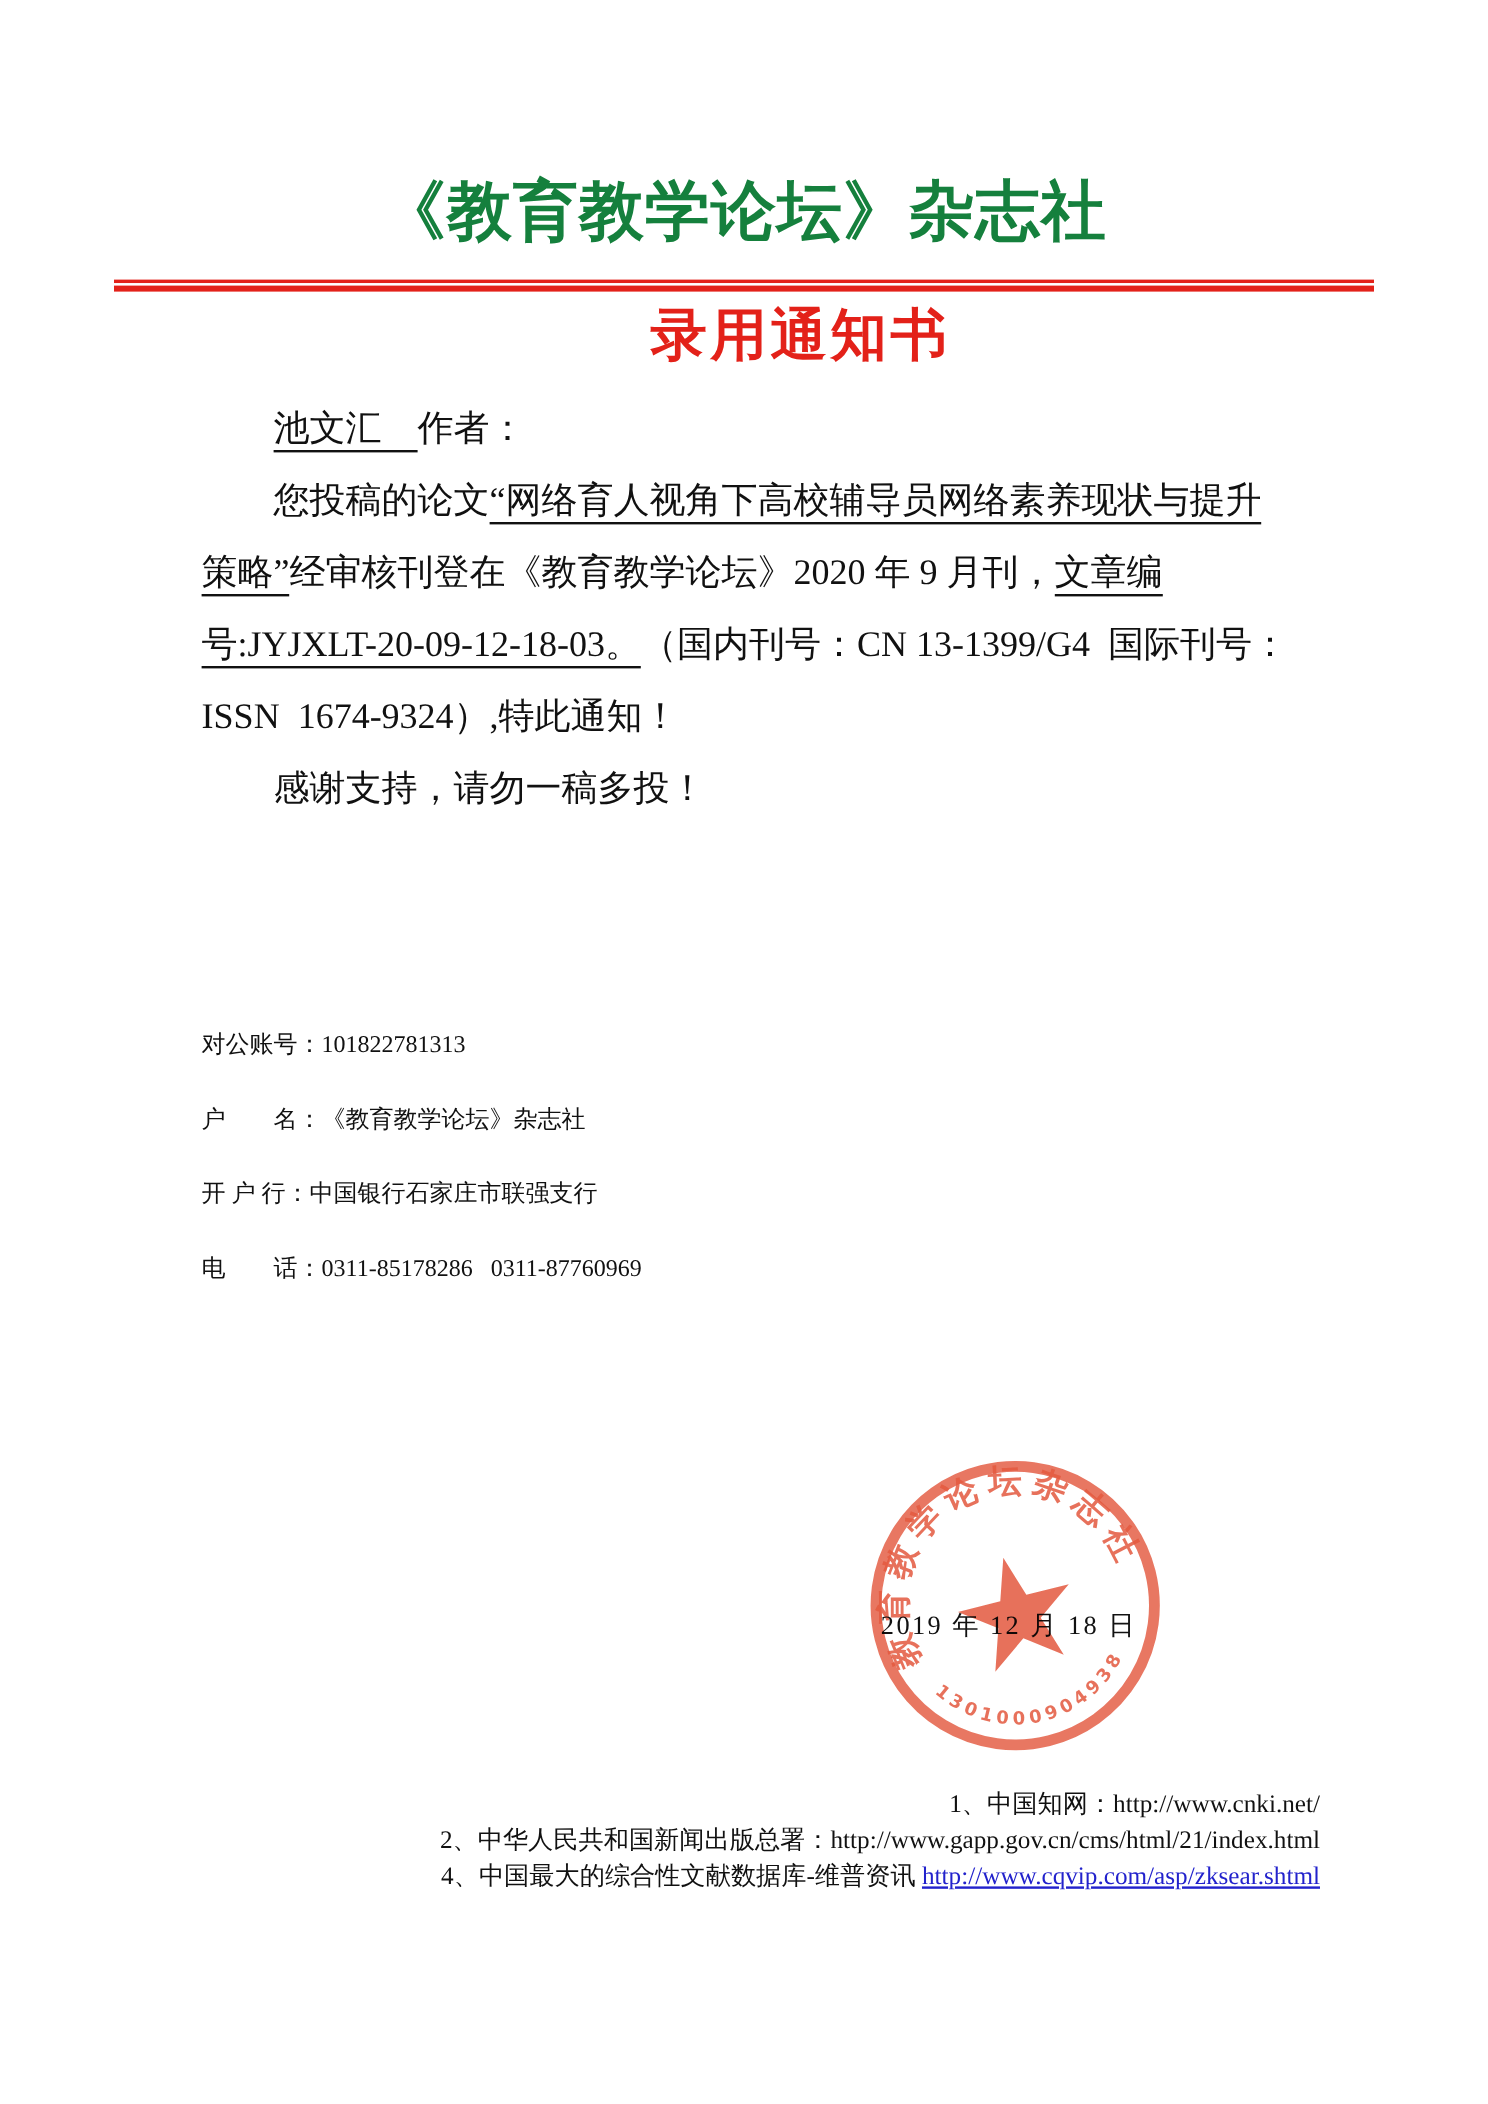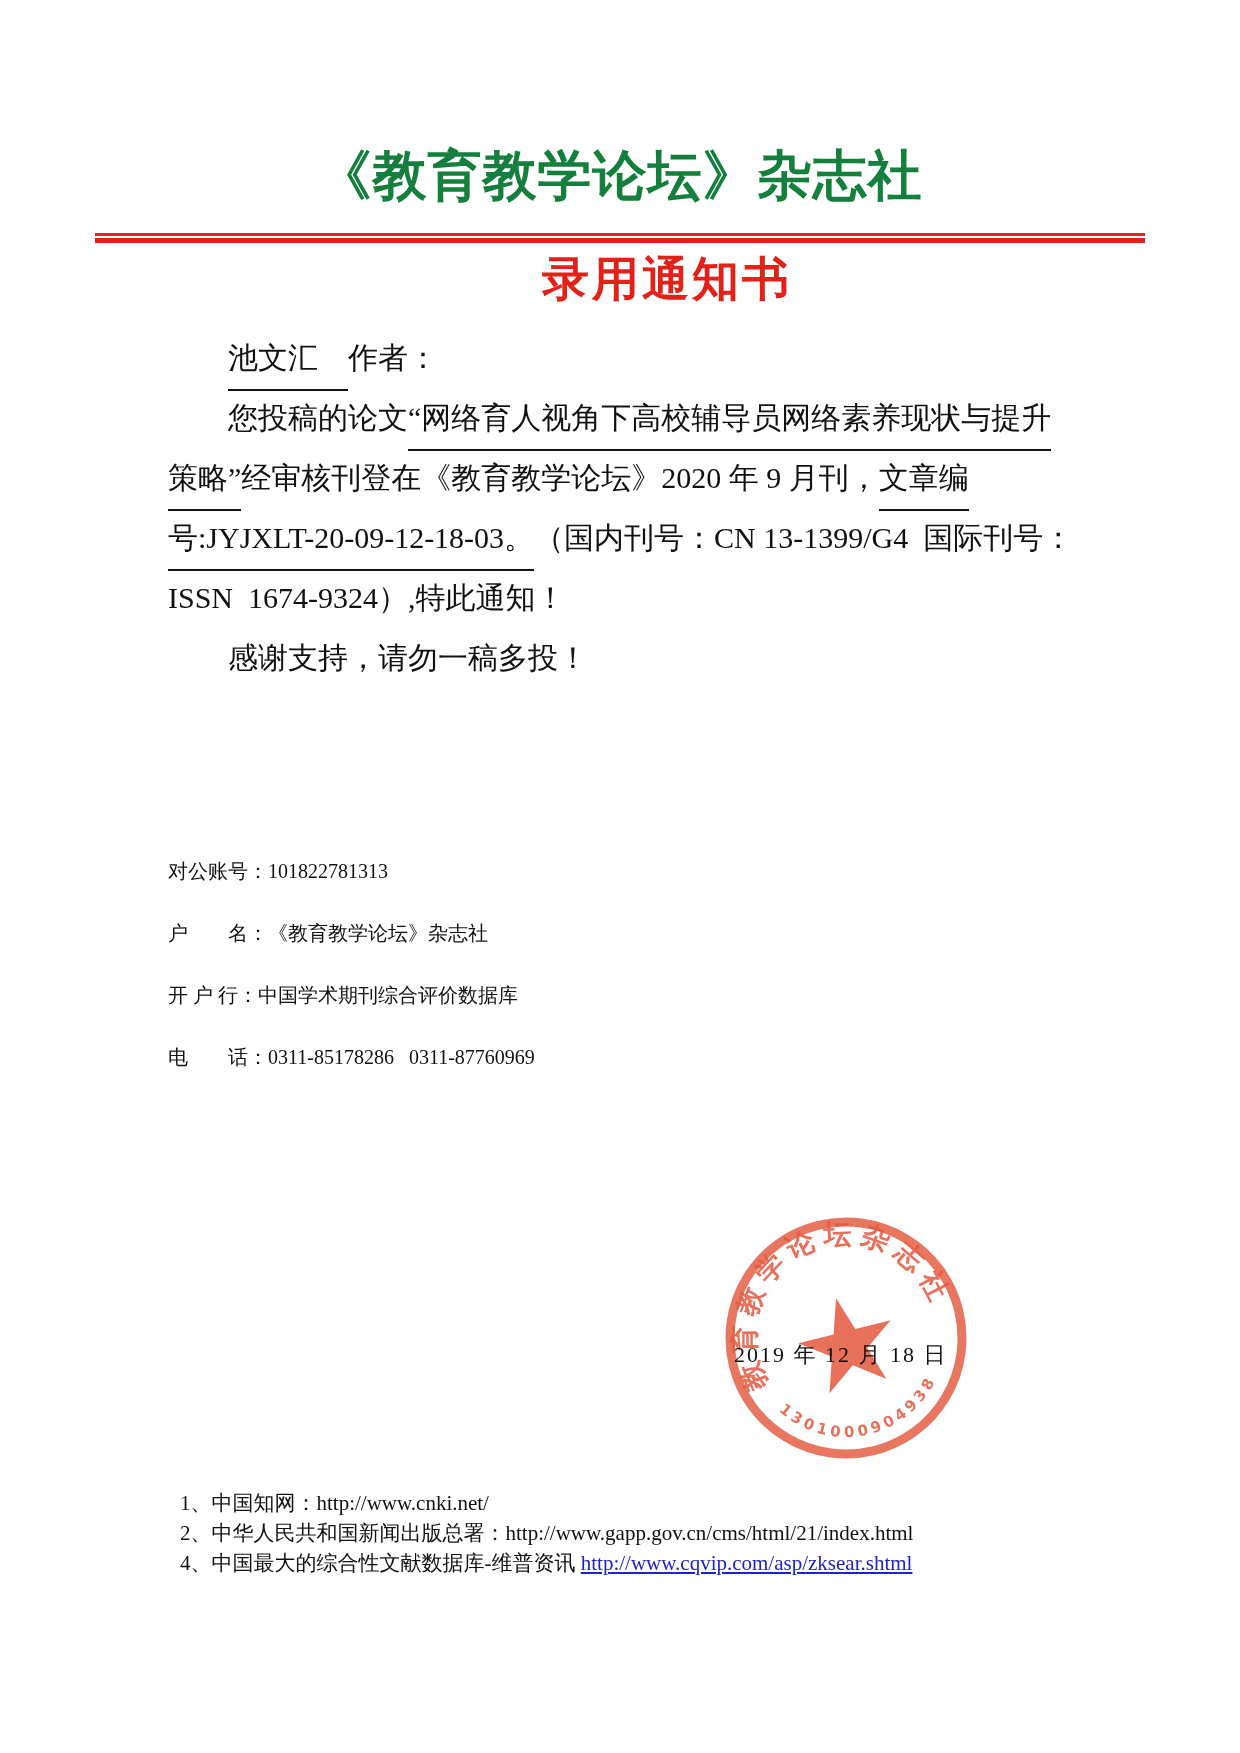--- a/index.html
+++ b/index.html
@@ -27,21 +27,21 @@
     font-size:47px;font-weight:bold;color:#e32119;
     letter-spacing:3px;
     padding-left:47px;
   }
   .letter{
     position:absolute;top:328px;left:168px;width:910px;
     font-size:30px;line-height:60px;
   }
   .letter .line{white-space:pre;}
   .letter .line.indent{padding-left:60px;}
-  .u{border-bottom:2px solid #111;padding-bottom:15px;}
+  .u{border-bottom:2px solid #111;padding-bottom:1px;}
   .account{
     position:absolute;top:840px;left:168px;width:910px;
     font-size:20px;line-height:62px;
   }
   .account .line2{white-space:pre;}
   .signature{
     position:absolute;top:1276px;left:612px;
     font-size:30px;letter-spacing:1px;
   }
   .date{
@@ -50,21 +50,21 @@
   }
   .seal{
     position:absolute;top:1200px;left:708px;
     mix-blend-mode:multiply;
     opacity:0.92;
   }
   .footer{
     position:absolute;top:1488px;left:180px;width:920px;
     font-size:21px;line-height:30px;
   }
-  .footer .fline{white-space:pre;}
+  .footer .fline{white-space:pre;text-align:right;}
   .footer .link{
     color:#2222cc;text-decoration:underline;cursor:pointer;
   }
 </style>
 </head>
 <body>
 
 <div class="page">
 
   <div class="title1">《教育教学论坛》杂志社</div>
@@ -82,21 +82,21 @@
       <div class="line indent"><span>您投稿的论文</span><span class="u">“网络育人视角下高校辅导员网络素养现状与提升</span></div>
       <div class="line"><span class="u">策略”</span><span>经审核刊登在《教育教学论坛》2020 年 9 月刊，</span><span class="u">文章编</span></div>
       <div class="line"><span class="u">号:JYJXLT-20-09-12-18-03。</span><span>（国内刊号：CN 13-1399/G4  国际刊号：</span></div>
       <div class="line"><span>ISSN  1674-9324）,特此通知！</span></div>
       <div class="line indent"><span>感谢支持，请勿一稿多投！</span></div>
     </div>
 
   <div class="account" id="account">
       <div class="line2">对公账号：101822781313</div>
       <div class="line2">户　　名：《教育教学论坛》杂志社</div>
-      <div class="line2">开 户 行：中国学术期刊综合评价数据库</div>
+      <div class="line2">开 户 行：中国银行石家庄市联强支行</div>
       <div class="line2">电　　话：0311-85178286   0311-87760969</div>
     </div>
 
   <div class="date">2019 年 12 月 18 日</div>
 
   <svg class="seal" width="276" height="276" viewBox="0 0 276 276" aria-hidden="true">
     <g transform="rotate(-14 138 138)">
       <circle cx="138" cy="138" r="116" fill="none" stroke="rgba(224,74,46,0.82)" stroke-width="9"></circle>
       <path id="sealTopArc" d="M 53 169 A 92 92 0 1 1 224 170" fill="none"></path>
       <path id="sealBotArc" d="M 52 187 A 99 99 0 0 0 224 187" fill="none"></path>

